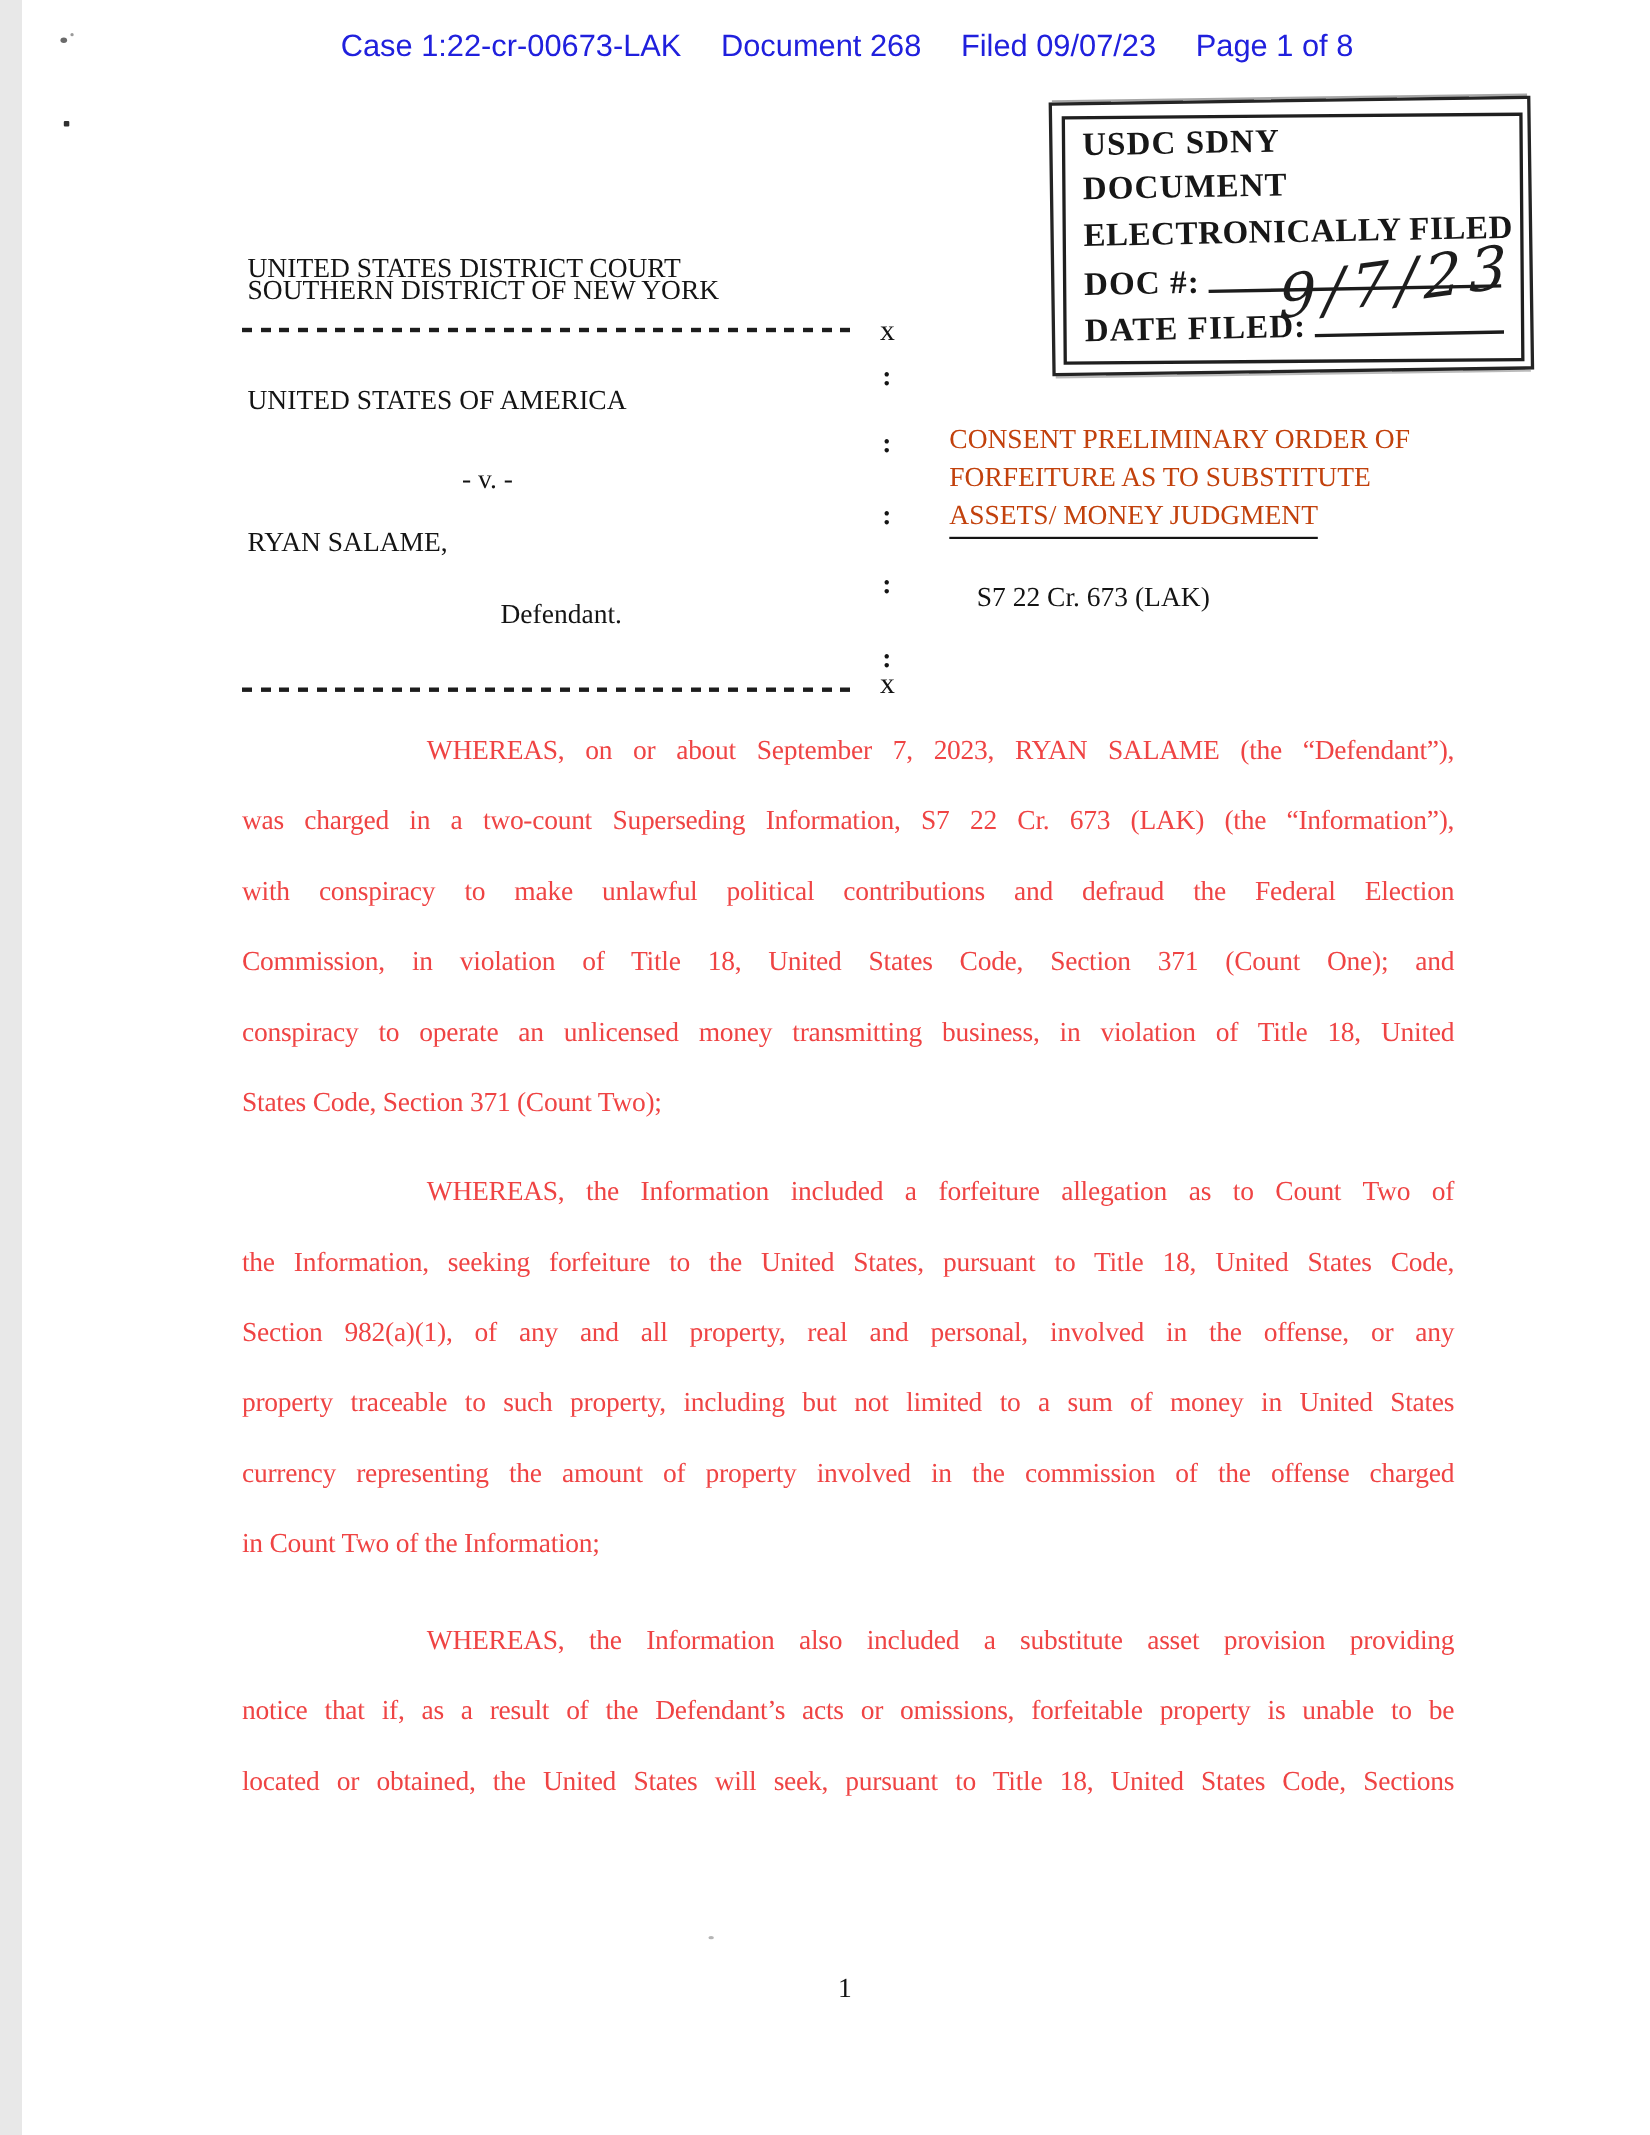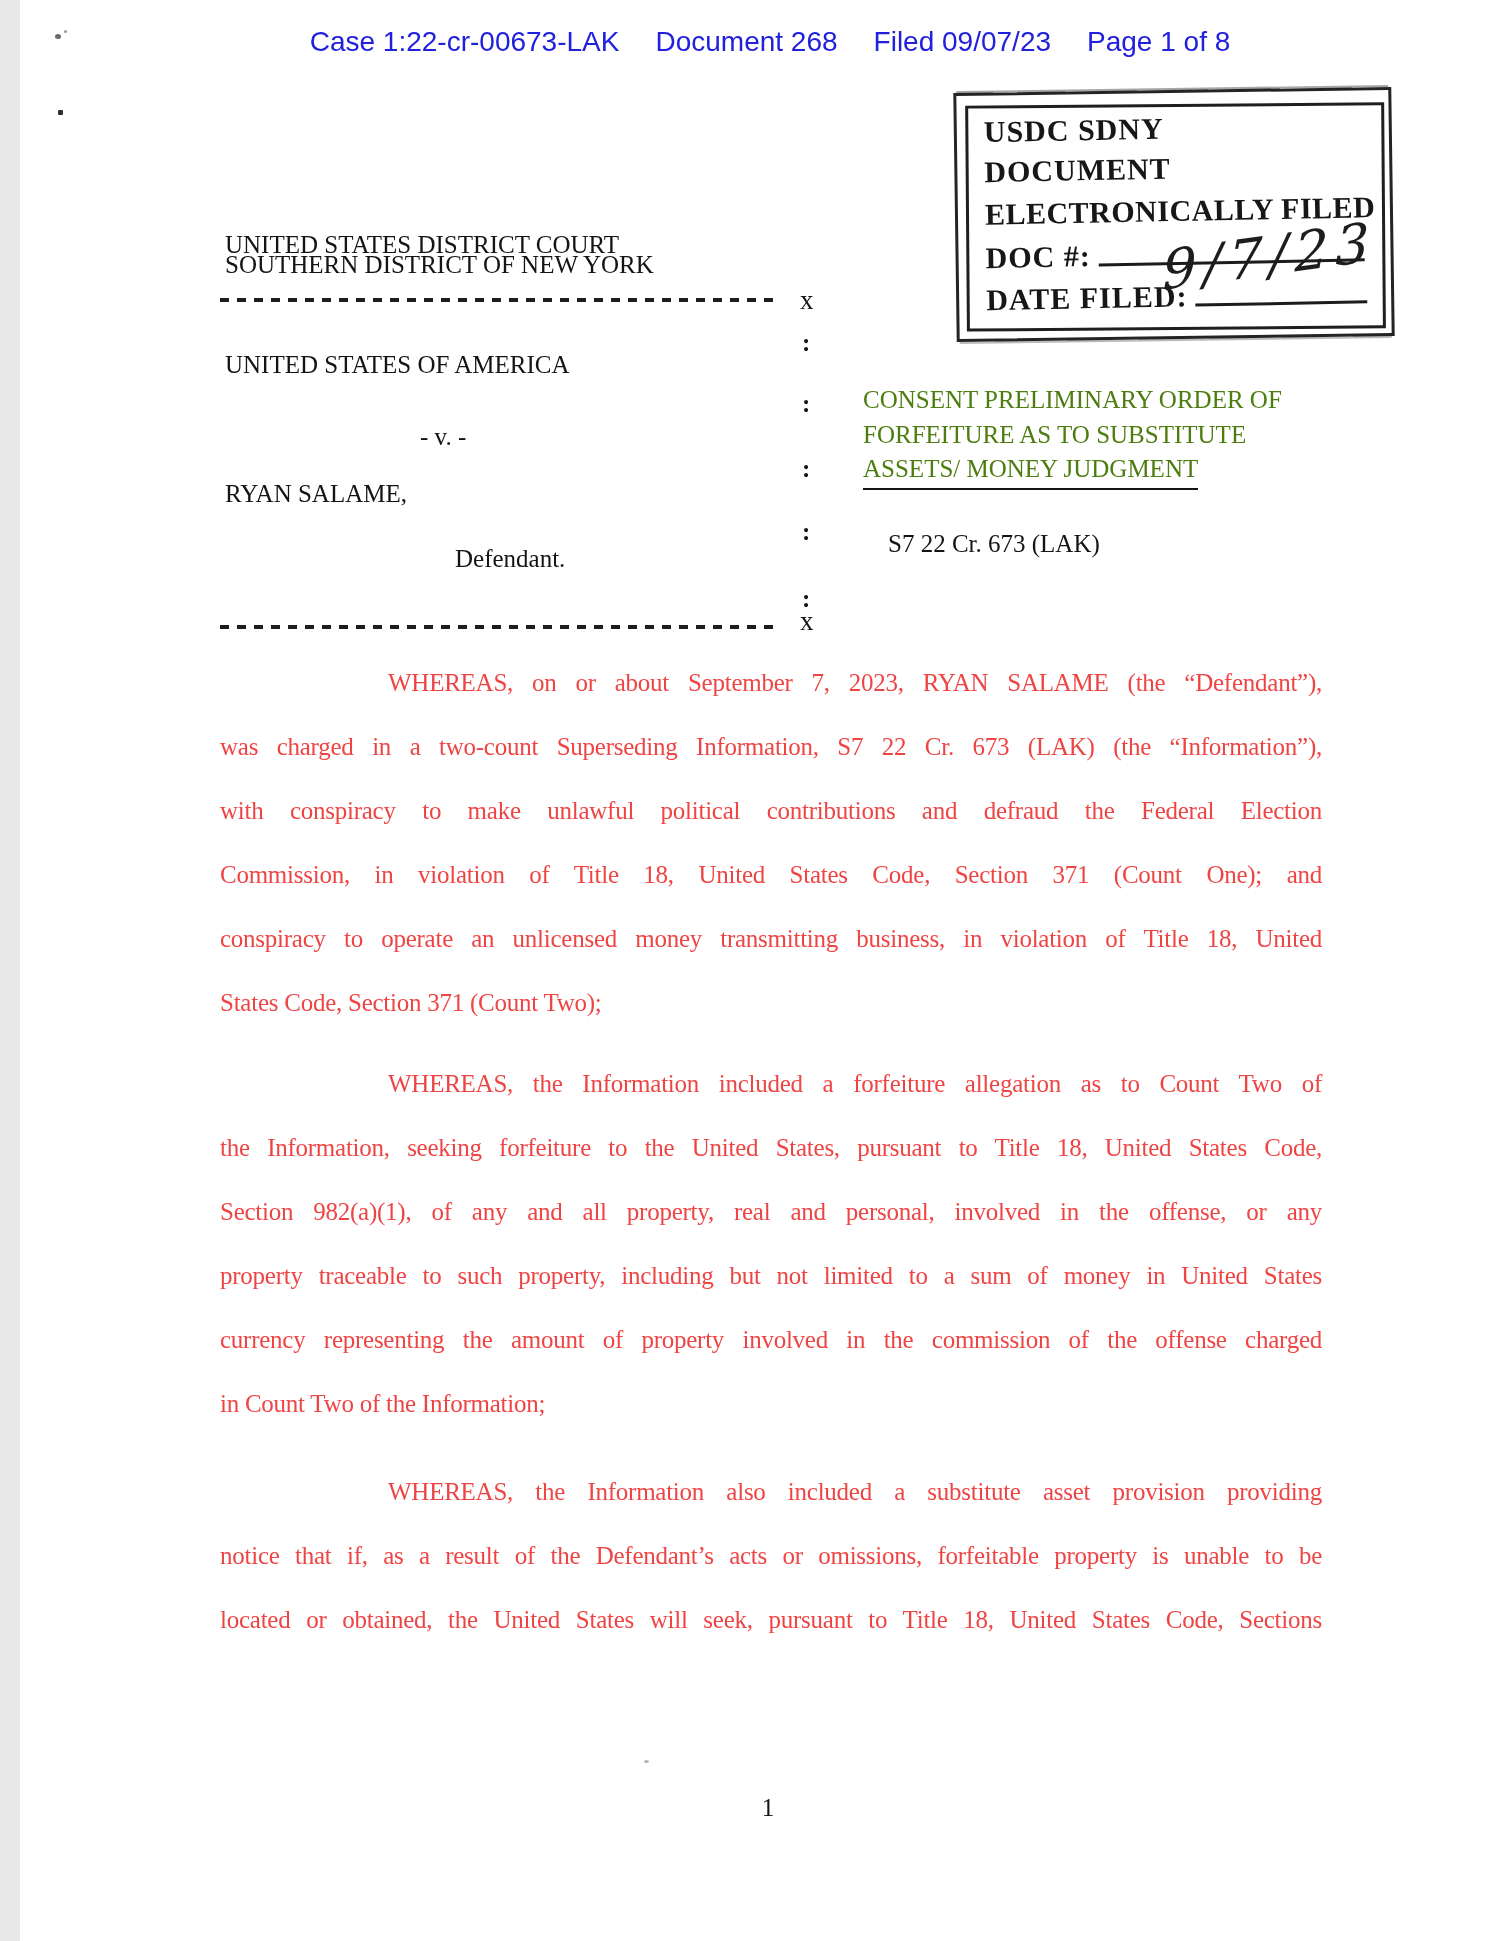--- a/index.html
+++ b/index.html
@@ -78,21 +78,21 @@
   .dashline.bottom{top:625px;width:556px;}
   .xmark{position:absolute;left:780px;font-size:27px;line-height:34px;color:#141414;}
   .xmark.xtop{top:283px;}
   .xmark.xbottom{top:604px;}
   .colon{position:absolute;left:782px;font-size:25px;font-weight:bold;line-height:34px;color:#141414;}
   .colon.c1{top:326px;} .colon.c2{top:387px;} .colon.c3{top:452px;}
   .colon.c4{top:515px;} .colon.c5{top:582px;}
   
   .order-title{
     position:absolute;left:843px;top:383px;width:540px;
-    font-size:25px;line-height:34.5px;white-space:nowrap;color:#4d7c0f;
+    font-size:25px;line-height:34.5px;white-space:nowrap;color:#c2410c;
   }
   .order-title .underlined{
     display:inline-block;border-bottom:2.5px solid #141414;padding-bottom:1px;text-align:center;
   }
   .case-number{position:absolute;left:868px;top:529px;font-size:25px;line-height:30px;color:#141414;}
   
   .para{position:absolute;left:200px;width:1102px;font-size:25px;letter-spacing:-0.25px;color:#ef4444;}
   .para.p1{top:651px;}
   .para.p2{top:1052px;}
   .para.p3{top:1460px;}

